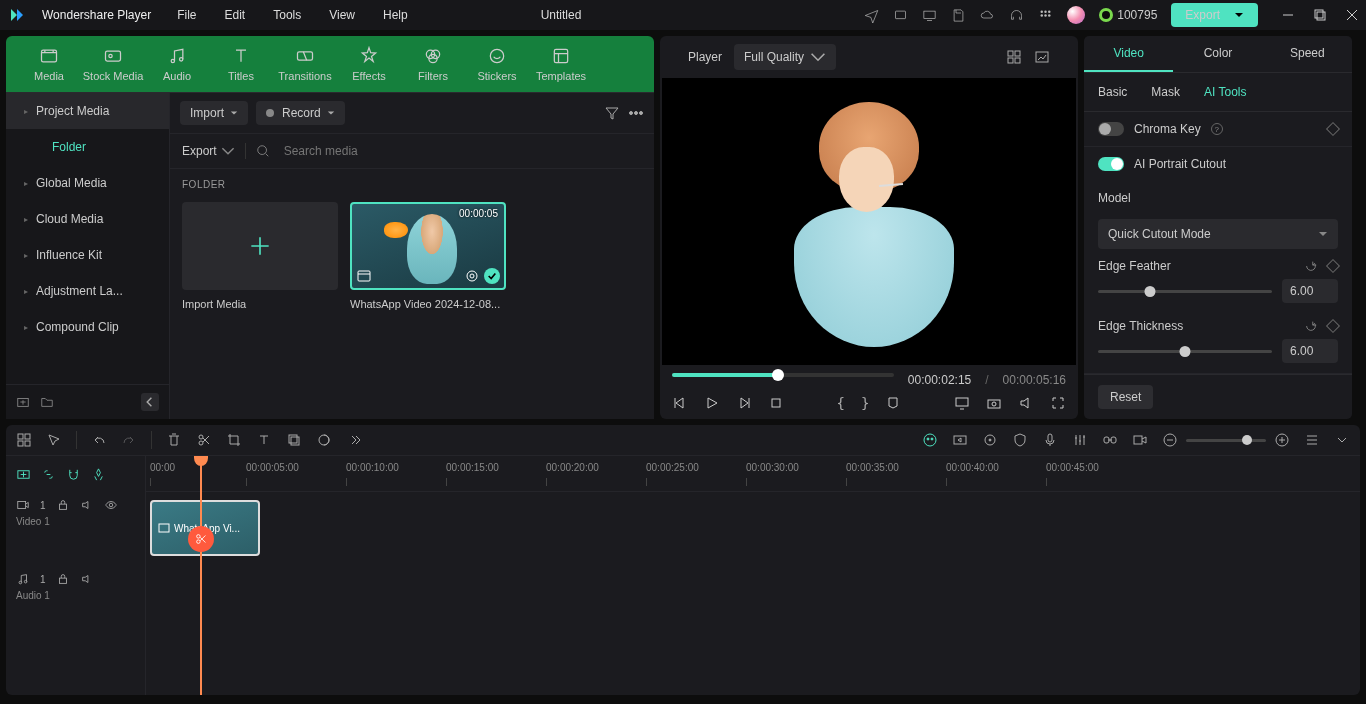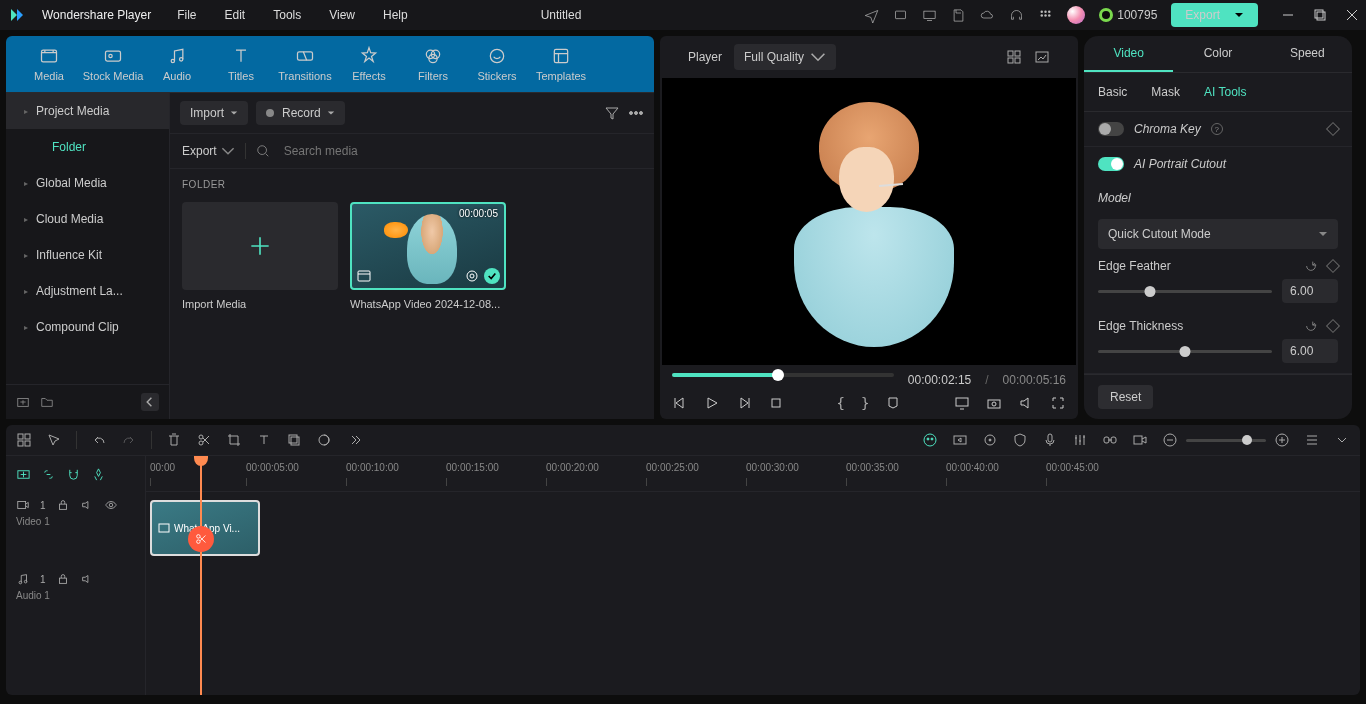--- a/index.html
+++ b/index.html
@@ -21,21 +21,21 @@
 .coin-dot::after{content:"";position:absolute;inset:3px;border-radius:50%;background:#0d0d0d;}
 .export-btn { background:#4fe3c1; color:#000; font-weight:500; padding:5px 14px; border-radius:4px; display:flex; align-items:center; gap:14px; cursor:pointer;}
 .export-btn svg{width:10px;height:10px;fill:#000;}
 .winbtns { display:flex; gap:20px; margin-left:10px;}
 .winbtns svg{width:12px;height:12px;stroke:#ccc;}
 
 
 .main { display:flex; height:395px; padding:6px; gap:6px; }
 
 
-.media-panel { width:648px; background:#0369a1; border-radius:6px; display:flex; flex-direction:column;}
+.media-panel { width:648px; background:#15803d; border-radius:6px; display:flex; flex-direction:column;}
 .media-tabs { display:flex; padding:10px 12px; gap:2px; border-bottom:1px solid #2a2a2e;}
 .mtab { display:flex; flex-direction:column; align-items:center; gap:4px; width:62px; cursor:pointer; color:#ccc;}
 .mtab.active { color:#4fe3c1; }
 .mtab svg { width:20px; height:20px; fill:none; stroke:currentColor; stroke-width:1.5;}
 .mtab span { font-size:11px; white-space:nowrap;}
 
 .media-body { flex:1; display:flex; overflow:hidden;}
 .media-side { width:164px; background:#17171a; display:flex; flex-direction:column; border-right:1px solid #25252a;}
 .side-item { padding:11px 18px; color:#ccc; display:flex; align-items:center; gap:8px; cursor:pointer;}
 .side-item.head { background:#28282c; font-weight:500;}
@@ -95,37 +95,37 @@
 .timerow{display:flex;align-items:center;gap:14px;}
 .timerow .time{margin-left:auto;color:#ccc;}
 .timerow .sep{color:#666;}
 .timerow .dur{color:#888;}
 .ctrls{display:flex;align-items:center;gap:16px;margin-top:8px;}
 .ctrls svg{width:16px;height:16px;stroke:#ccc;fill:none;cursor:pointer;}
 .ctrls .sp{flex:1;}
 .brace{font-family:monospace;color:#aaa;font-size:14px;cursor:pointer;}
 
 
-.props-panel{width:268px;background:#1b1b1f;border-radius:14px;display:flex;flex-direction:column;overflow:hidden;}
+.props-panel{width:268px;background:#1b1b1f;border-radius:5px;display:flex;flex-direction:column;overflow:hidden;}
 .prop-tabs{display:flex;border-bottom:1px solid #2a2a2e;}
 .prop-tab{flex:1;text-align:center;padding:10px 0;cursor:pointer;color:#ccc;}
 .prop-tab.active{color:#4fe3c1;border-bottom:2px solid #4fe3c1;}
 .prop-subtabs{display:flex;padding:8px 14px;gap:24px;border-bottom:1px solid #2a2a2e;}
 .prop-subtab{color:#ccc;cursor:pointer;padding:4px 0;}
 .prop-subtab.active{color:#4fe3c1;}
 .prop-body{flex:1;overflow-y:auto;padding:0;}
 .prop-row{display:flex;align-items:center;padding:10px 14px;gap:10px;}
 .prop-row.section{border-bottom:1px solid #25252a;}
 .toggle{width:26px;height:14px;background:#444;border-radius:7px;position:relative;cursor:pointer;}
 .toggle::after{content:"";position:absolute;top:1px;left:1px;width:12px;height:12px;background:#aaa;border-radius:50%;}
 .toggle.on{background:#4fe3c1;}
 .toggle.on::after{left:13px;background:#fff;}
 .prop-row .help{width:12px;height:12px;border:1px solid #666;border-radius:50%;font-size:8px;display:flex;align-items:center;justify-content:center;color:#888;}
 .prop-row .diamond{margin-left:auto;width:10px;height:10px;border:1px solid #666;transform:rotate(45deg);}
-.prop-label{color:#ccc;font-style:italic;}
+.prop-label{color:#ccc;}
 .prop-select{margin:4px 14px;padding:8px 10px;background:#2a2a2e;border-radius:4px;display:flex;align-items:center;cursor:pointer;text-align:center;}
 .prop-select svg{margin-left:auto;width:10px;height:10px;fill:#888;}
 .prop-field{padding:6px 14px 10px;}
 .field-head{display:flex;align-items:center;margin-bottom:6px;}
 .field-head .reset{margin-left:auto;width:14px;height:14px;stroke:#888;fill:none;cursor:pointer;}
 .field-head .diamond{margin-left:10px;width:10px;height:10px;border:1px solid #666;transform:rotate(45deg);}
 .slider-row{display:flex;align-items:center;gap:10px;}
 .slider{flex:1;height:3px;background:#444;border-radius:2px;position:relative;}
 .slider-thumb{position:absolute;top:-4px;width:11px;height:11px;background:#ccc;border-radius:50%;transform:translateX(-50%);}
 .num-box{width:56px;padding:5px 8px;background:#2a2a2e;border-radius:4px;text-align:left;}

